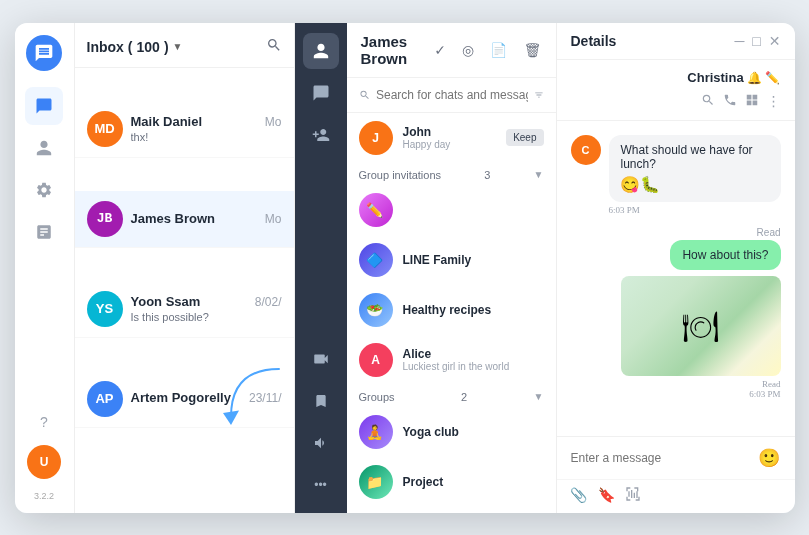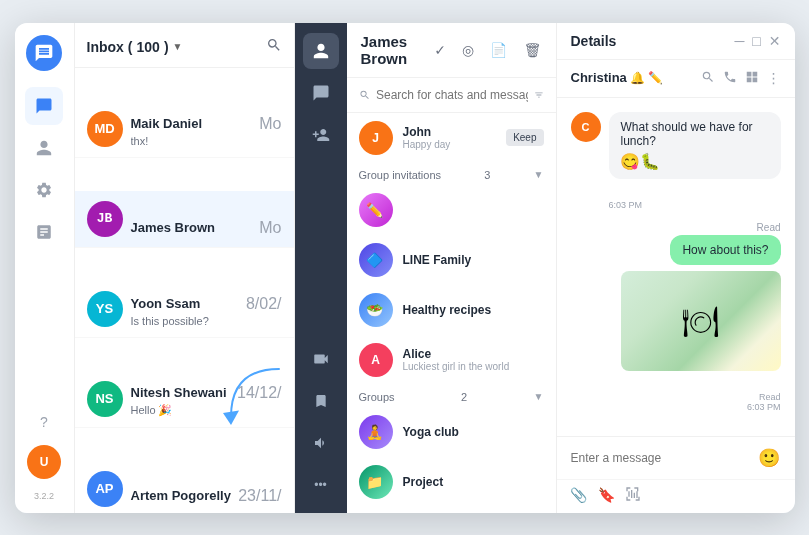--- a/index.html
+++ b/index.html
@@ -102,42 +102,42 @@
     }
     .inbox-title .chevron { font-size: 10px; color: #666; }
     .inbox-search-btn {
       margin-left: auto;
       color: #6b7280;
       font-size: 16px;
       cursor: pointer;
     }
     .conversation-item {
       display: flex;
-      align-items: flex-end;
+      align-items: center;
       padding: 10px 12px;
       border-bottom: 1px solid #f7f7f7;
       cursor: pointer;
       gap: 8px;
     }
     .conversation-item.active { background: #eff6ff; }
     .conv-avatar {
       width: 36px; height: 36px;
       border-radius: 50%;
       flex-shrink: 0;
       display: flex; align-items: center; justify-content: center;
       font-size: 13px; font-weight: bold; color: #fff;
     }
     .conv-content { flex: 1; min-width: 0; }
     .conv-name-row {
       display: flex;
       justify-content: space-between;
       align-items: center;
     }
     .conv-name { font-size: 13px; font-weight: 600; color: #1f2937; }
-    .conv-time { font-size: 16px; color: #9ca3af; }
+    .conv-time { font-size: 12px; color: #9ca3af; }
     .conv-msg { font-size: 11px; color: #6b7280; margin-top: 2px; white-space: nowrap; overflow: hidden; text-overflow: ellipsis; }
 
     
     .contacts-sidebar {
       width: 52px;
       background: #2d3748;
       display: flex;
       flex-direction: column;
       align-items: center;
       padding: 10px 0;
@@ -233,24 +233,25 @@
     .details-title { font-size: 14px; font-weight: 600; color: #1f2937; flex: 1; }
     .header-icon {
       color: #9ca3af;
       font-size: 14px;
       cursor: pointer;
     }
 
     
     .chat-header {
       display: flex;
-      align-items: flex-start;
+      align-items: flex-end;
       padding: 10px 14px;
       border-bottom: 1px solid #f0f0f0;
       gap: 8px;
+      flex-direction: column;
     }
     .chat-name { font-size: 13px; font-weight: 600; color: #1f2937; flex: 1; }
     .chat-icons { display: flex; gap: 8px; align-items: center; }
     .chat-icon { color: #9ca3af; font-size: 14px; cursor: pointer; }
 
     .chat-messages {
       flex: 1;
       padding: 14px;
       overflow-y: auto;
       display: flex;
@@ -281,22 +282,23 @@
       font-size: 12px;
       color: #1f2937;
     }
     .msg-bubble.outgoing-bubble {
       background: #86efac;
       color: #1f2937;
     }
     .msg-time {
       font-size: 9px;
       color: #9ca3af;
-      margin-top: 21px;
+      margin-top: 3px;
       text-align: right;
+      font-family: Liberation Serif, serif;
     }
     .msg-time.left { text-align: left; }
     .food-img {
       width: 160px;
       height: 100px;
       background: linear-gradient(135deg, #d4edda 0%, #c8e6c9 30%, #a5d6a7 60%, #f5f5dc 80%, #fff9c4 100%);
       border-radius: 8px;
       margin-top: 6px;
       position: relative;
       overflow: hidden;
@@ -433,30 +435,20 @@
       <div class="conv-avatar" style="background:#06b6d4;">YS</div>
       <div class="conv-content">
         <div class="conv-name-row">
           <span class="conv-name">Yoon Ssam</span>
           <span class="conv-time">8/02/</span>
         </div>
         <div class="conv-msg">Is this possible?</div>
       </div>
     </div>
 
-    <div class="conversation-item">
-      <div class="conv-avatar" style="background:#10b981;">NS</div>
-      <div class="conv-content">
-        <div class="conv-name-row">
-          <span class="conv-name">Nitesh Shewani</span>
-          <span class="conv-time">14/12/</span>
-        </div>
-        <div class="conv-msg">Hello 🎉</div>
-      </div>
-    </div>
 
     <div class="conversation-item">
       <div class="conv-avatar" style="background:#3b82f6;">AP</div>
       <div class="conv-content">
         <div class="conv-name-row">
           <span class="conv-name">Artem Pogorelly</span>
           <span class="conv-time">23/11/</span>
         </div>
         <div class="conv-msg"></div>
       </div>

